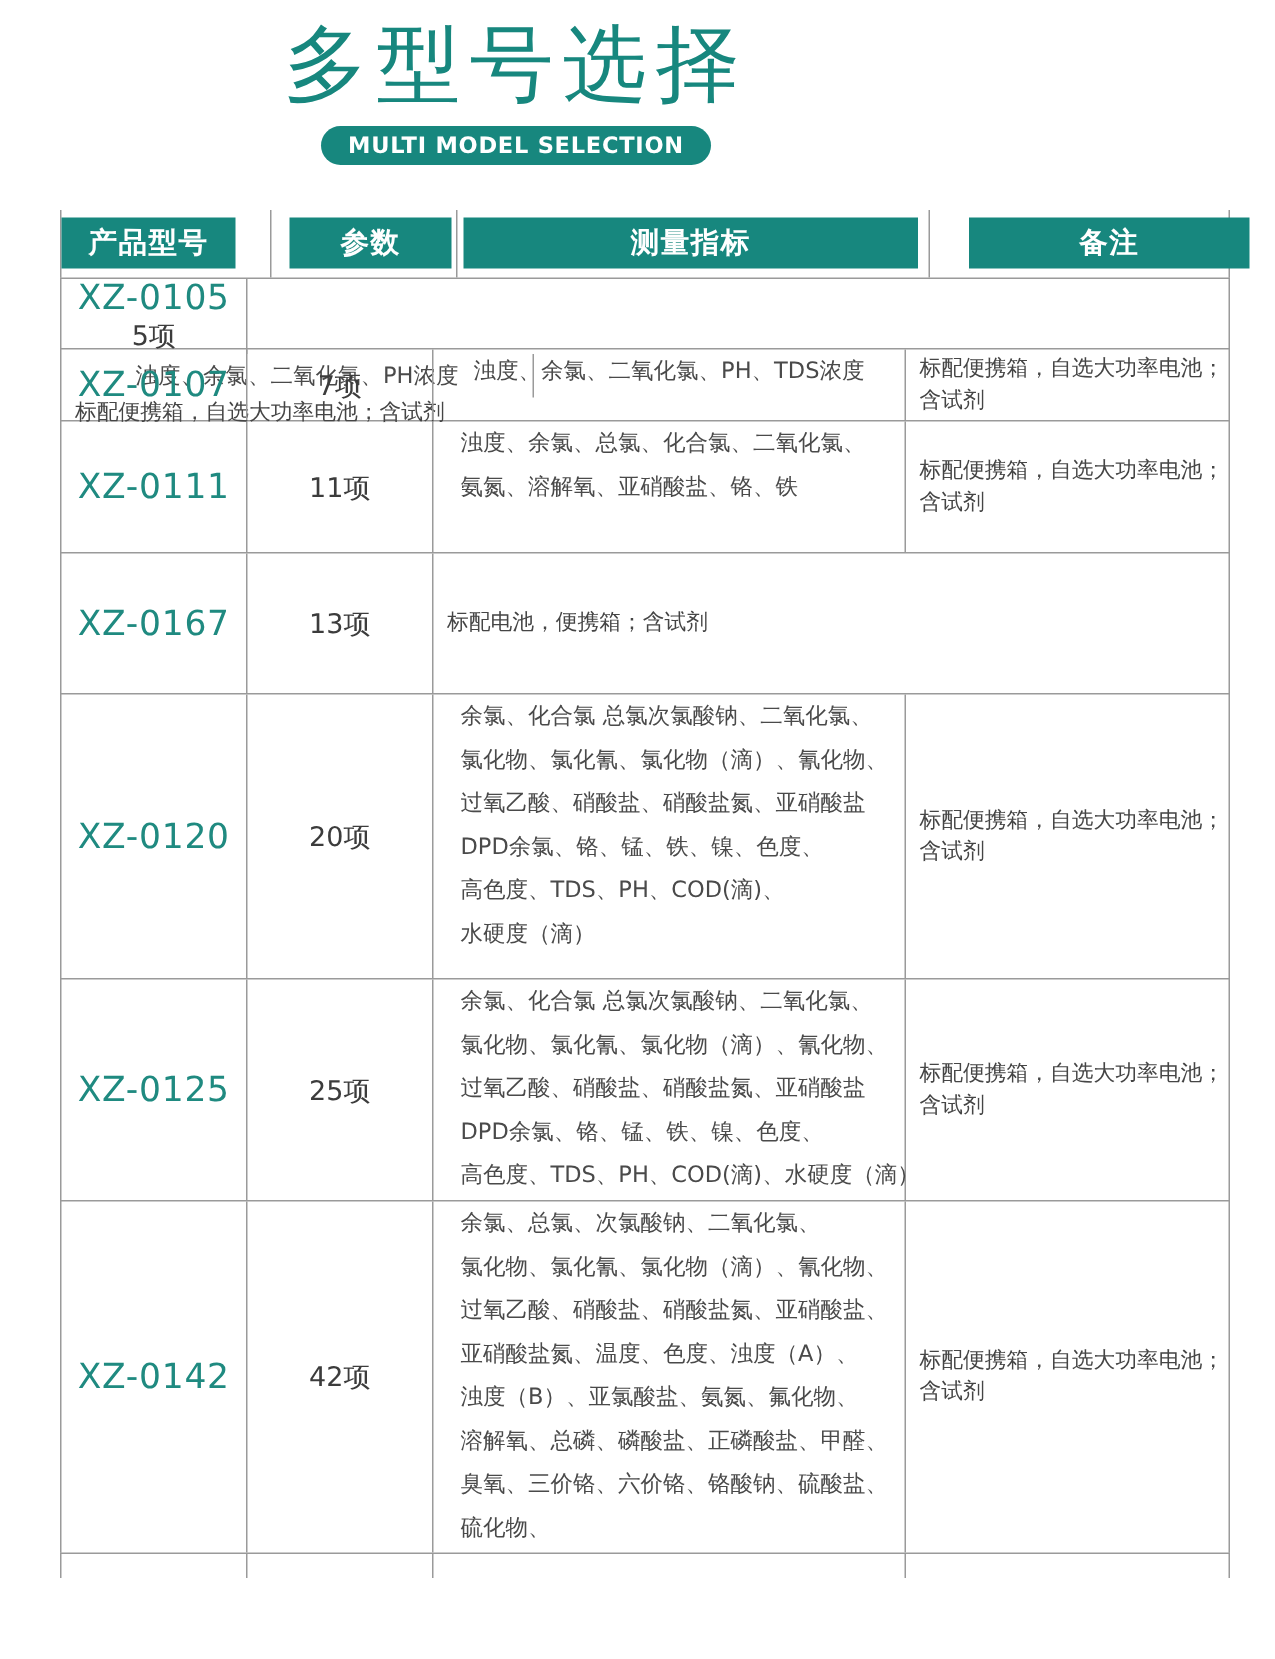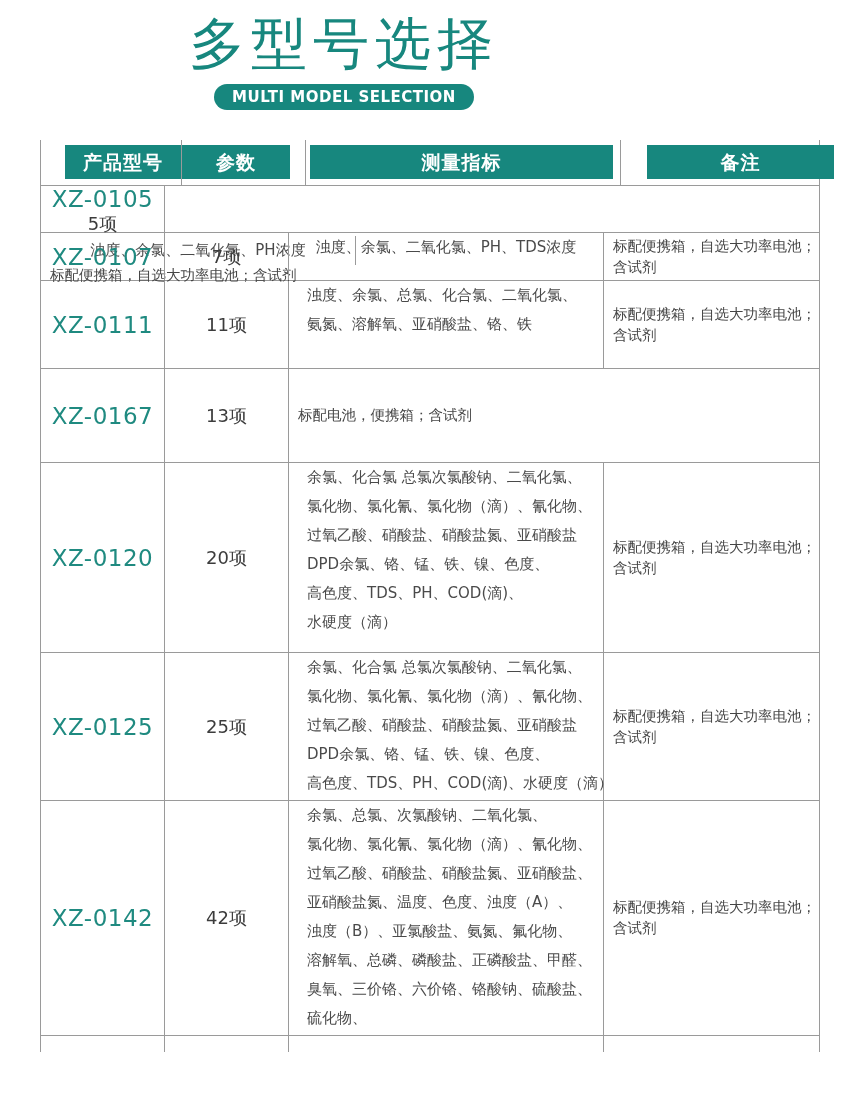--- a/index.html
+++ b/index.html
@@ -25,31 +25,31 @@
     border-radius:14px;font-size:15px;font-weight:bold;letter-spacing:0.5px;text-align:right;
   }
 
   
   .mtable{position:absolute;left:40px;top:140px;width:780px;box-sizing:border-box;}
   .hband{
     display:flex;height:45px;box-sizing:border-box;
     border-left:1px solid var(--border);border-right:1px solid var(--border);
   }
   .hc{box-sizing:border-box;position:relative;}
-  .hc1{width:117px;border-right:1px solid var(--border);margin-left:24px;}
+  .hc1{width:140px;border-right:1px solid var(--border);}
   .hc2{width:124px;border-right:1px solid var(--border);}
   .hc3{width:315px;border-right:1px solid var(--border);}
   .hc4{flex:1;}
   .hbox{
     position:absolute;top:5px;height:34px;line-height:34px;
     background:var(--accent);color:#ffffff;text-align:center;
     font-size:19px;font-weight:bold;letter-spacing:1px;
   }
   .hc1 .hbox{left:0;width:116px;}
-  .hc2 .hbox{left:0;width:108px;}
+  .hc2 .hbox{left:12px;width:108px;}
   .hc3 .hbox{left:4px;width:303px;}
   .hc4 .hbox{left:26px;width:187px;}
 
   .row{
     display:flex;width:780px;box-sizing:border-box;
     border-top:1px solid var(--border);
     border-left:1px solid var(--border);border-right:1px solid var(--border);
   }
   .cell{box-sizing:border-box;}
   .c-model{

